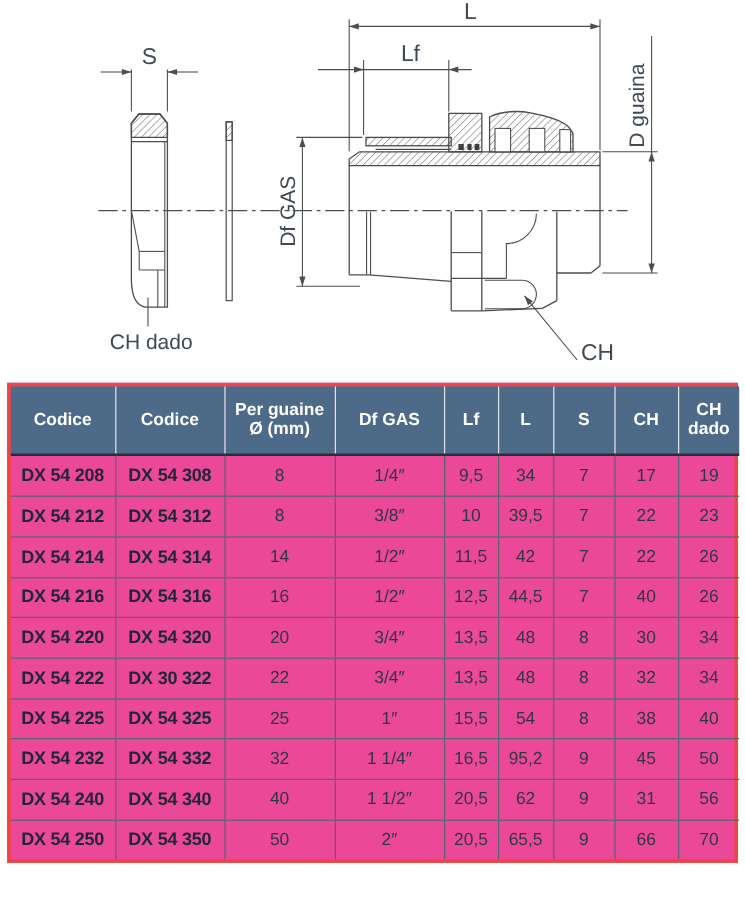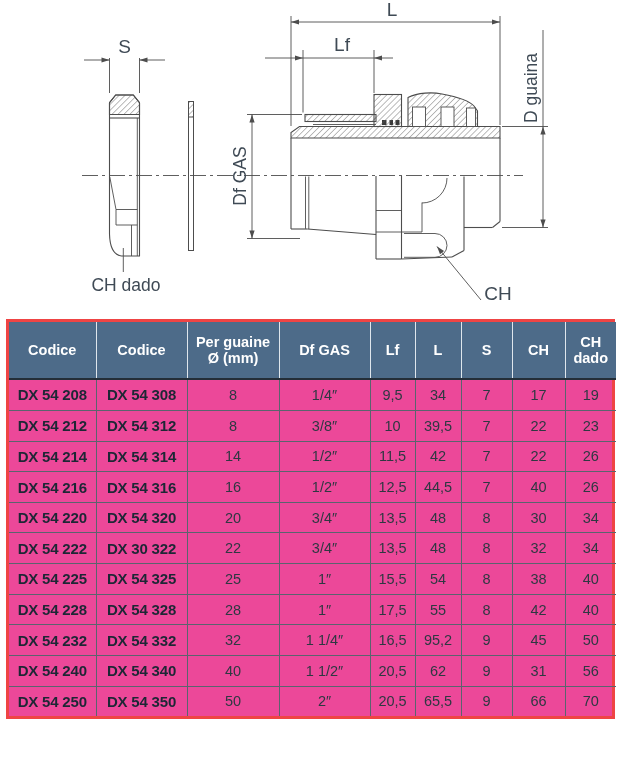--- a/index.html
+++ b/index.html
@@ -257,31 +257,20 @@
             <td class="code">DX 54 325</td>
             <td class="val">25</td>
             <td class="val">1″</td>
             <td class="val">15,5</td>
             <td class="val">54</td>
             <td class="val">8</td>
             <td class="val">38</td>
             <td class="val">40</td>
           </tr>
           <tr>
-            <td class="code">DX 54 228</td>
-            <td class="code">DX 54 328</td>
-            <td class="val">28</td>
-            <td class="val">1″</td>
-            <td class="val">17,5</td>
-            <td class="val">55</td>
-            <td class="val">8</td>
-            <td class="val">42</td>
-            <td class="val">40</td>
-          </tr>
-          <tr>
             <td class="code">DX 54 232</td>
             <td class="code">DX 54 332</td>
             <td class="val">32</td>
             <td class="val">1 1/4″</td>
             <td class="val">16,5</td>
             <td class="val">95,2</td>
             <td class="val">9</td>
             <td class="val">45</td>
             <td class="val">50</td>
           </tr>

